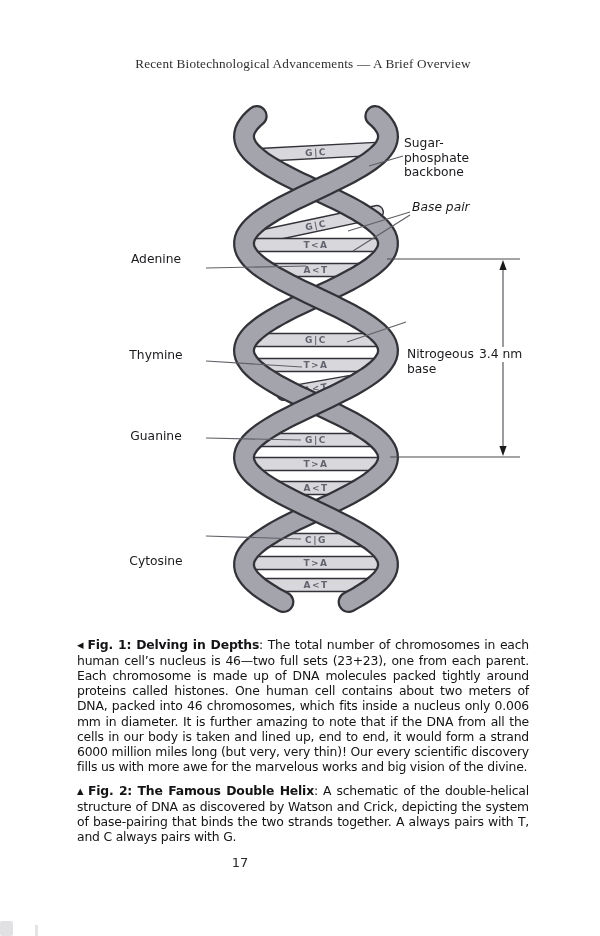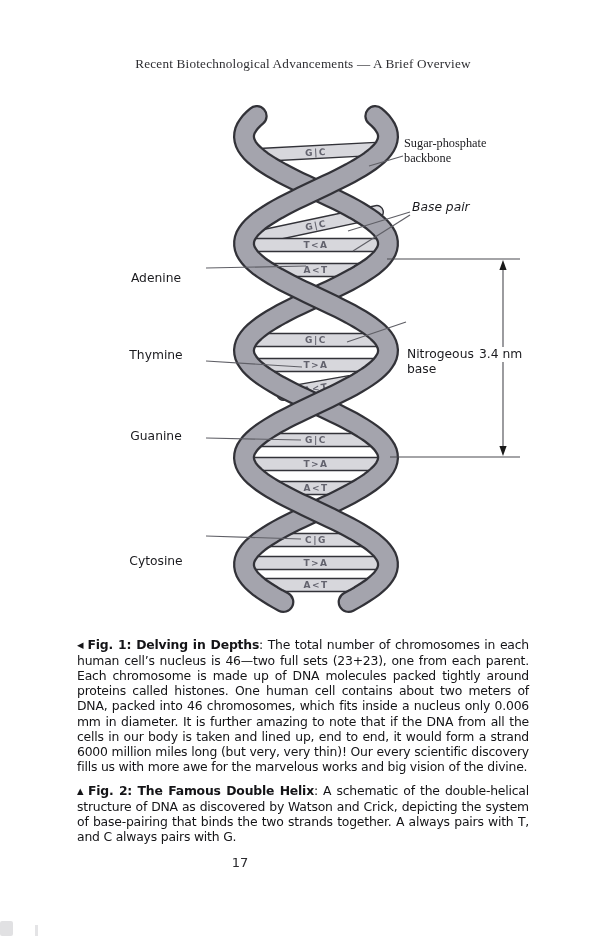--- a/index.html
+++ b/index.html
@@ -7,25 +7,25 @@
     width:600px;height:936px;position:relative;background:#ffffff;overflow:hidden;
     font-family:"DejaVu Sans",sans-serif;color:#17171a;
   }
   .page-header{
     position:absolute;top:56px;left:3px;width:600px;text-align:center;
     font-family:"Liberation Serif",serif;font-size:13.2px;color:#2e2e32;letter-spacing:.2px;
   }
   .diagram-svg{position:absolute;left:0;top:0;width:600px;height:936px;}
   .lbl{position:absolute;font-size:12.3px;line-height:14.5px;color:#1a1a1e;}
   .lbl-left{width:100px;text-align:center;left:106px;}
-  .lbl-adenine{top:271px;}
+  .lbl-adenine{top:252px;}
   .lbl-thymine{top:348px;}
   .lbl-guanine{top:429px;}
   .lbl-cytosine{top:554px;text-align:center;}
-  .lbl-sugar{left:404px;top:136px;width:84px;font-family:Liberation Serif, serif;}
+  .lbl-sugar{left:404px;top:136px;width:84px;}
   .lbl-basepair{left:412px;top:200px;width:90px;font-style:italic;}
   .lbl-nitro{left:407px;top:306px;width:82px;margin-top:41px;}
   .lbl-measure{left:476px;top:347px;background:#fff;padding:0 3px;}
   .captions{
     position:absolute;left:77px;top:637px;width:452px;
     font-size:12.4px;line-height:15.2px;letter-spacing:-0.2px;text-align:justify;color:#141417;
   }
   .captions p{margin:0;}
   .marker{font-size:8.5px;vertical-align:1.5px;margin-right:3px;letter-spacing:0;}
   .courtesy{font-size:10.1px;line-height:13px;letter-spacing:0;text-align:left;margin-top:3px !important;color:#26262a;}

